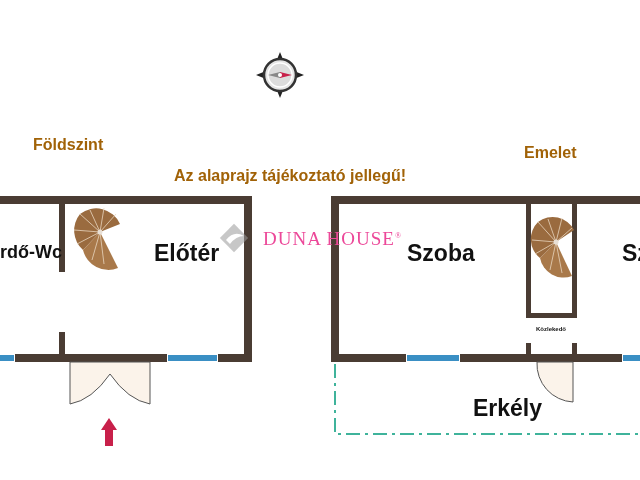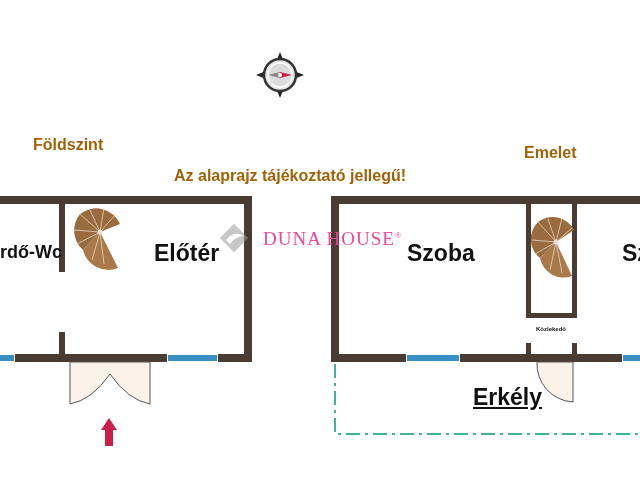--- a/index.html
+++ b/index.html
@@ -124,13 +124,13 @@
 <div class="watermark" style="left:263px; top:228px;">
   <span>DUNA HOUSE</span><sup style="font-size:8px;">®</sup>
 </div>
 
 <div class="room-label" style="left:0px; top:242px; font-size:18px;">rdő-Wc</div>
 <div class="room-label" style="left:154px; top:240px;">Előtér</div>
 
 <div class="room-label" style="left:407px; top:240px;">Szoba</div>
 <div class="small-label" style="left:536px; top:326px;">Közlekedő</div>
 <div class="room-label" style="left:622px; top:240px;">Sz</div>
-<div class="room-label" style="left:473px; top:384px;text-decoration:underline;">Erkély</div>
+<div class="room-label" style="left:473px; top:395px;">Erkély</div>
 
 </body></html>

